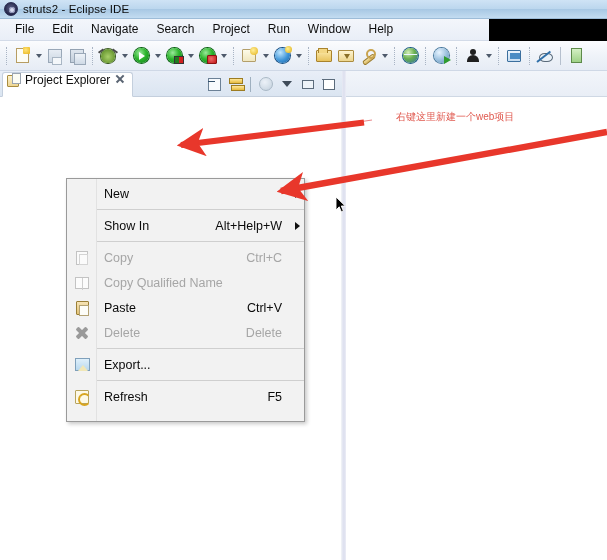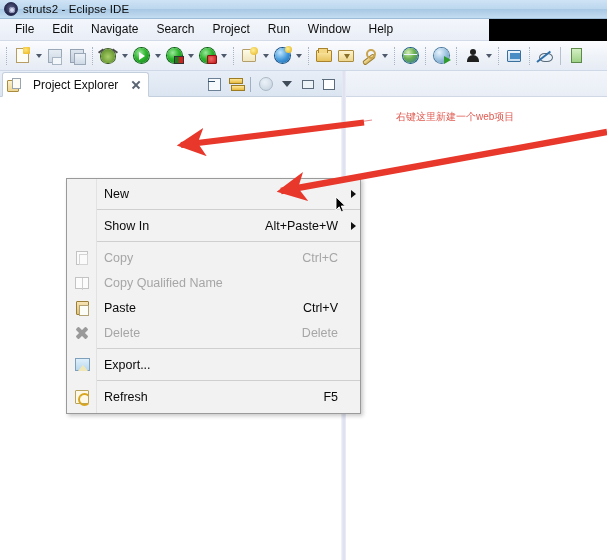--- a/index.html
+++ b/index.html
@@ -283,21 +283,21 @@
     width: 342px; height: 26px;
     background: linear-gradient(to bottom, #e8eef7 0%, #dbe5f1 100%);
     border-bottom: 1px solid #c4cfdd;
   }
   .tab-active {
     position: absolute; left: 2px; top: 1px;
     height: 25px; padding: 0 6px 0 4px;
     background: #ffffff;
     border: 1px solid #c4cfdd; border-bottom: 1px solid #ffffff;
     border-radius: 3px 3px 0 0;
-    display: flex; align-items: center; gap: 12px;
+    display: flex; align-items: flex-start; gap: 4px;
   }
   .tab-icon {
     width: 14px; height: 13px; position: relative; flex: 0 0 auto;
   }
   .tab-icon::before {
     content:""; position:absolute; left:0; top:2px; width:10px; height:10px;
     background: linear-gradient(#fdf2cc, #edd694);
     border: 1px solid #a98c3e; border-radius:1px;
   }
   .tab-icon::after {
@@ -381,25 +381,25 @@
   }
   .editor-tabrow {
     position: absolute; left: 0; top: 0; width: 261px; height: 26px;
     background: linear-gradient(to bottom, #f2f5fa 0%, #e9eef6 100%);
     border-bottom: 1px solid #cfd8e4;
   }
 
   
   .ctxmenu {
     position: absolute; left: 66px; top: 178px;
-    width: 295px;
+    width: 239px;
     background: #f2f2f2;
     border: 1px solid #9a9a9a;
     box-shadow: 2px 2px 4px rgba(0,0,0,.22);
-    padding: 2px 0 4px 0;
+    padding: 2px 0 12px 0;
     z-index: 40;
   }
   .ctx-gutter {
     position: absolute; left: 0; top: 0; bottom: 0; width: 30px;
     background: #f2f2f2;
     border-right: 1px solid #e2e2e2;
   }
   .ctx-item {
     position: relative;
     height: 25px;
@@ -696,21 +696,21 @@
       <span class="ci-sub">
           <i></i>
         </span>
     </div>
 
     <div class="ctx-sep"></div>
 
     <div class="ctx-item">
       <span class="ci-icon"></span>
       <span class="ci-label">Show In</span>
-      <span class="ci-accel">Alt+Paste+W</span>
+      <span class="ci-accel">Alt+Help+W</span>
       <span class="ci-sub">
           <i></i>
         </span>
     </div>
 
     <div class="ctx-sep"></div>
 
     <div class="ctx-item disabled">
       <span class="ci-icon">
           <span class="mi-copy"></span>

